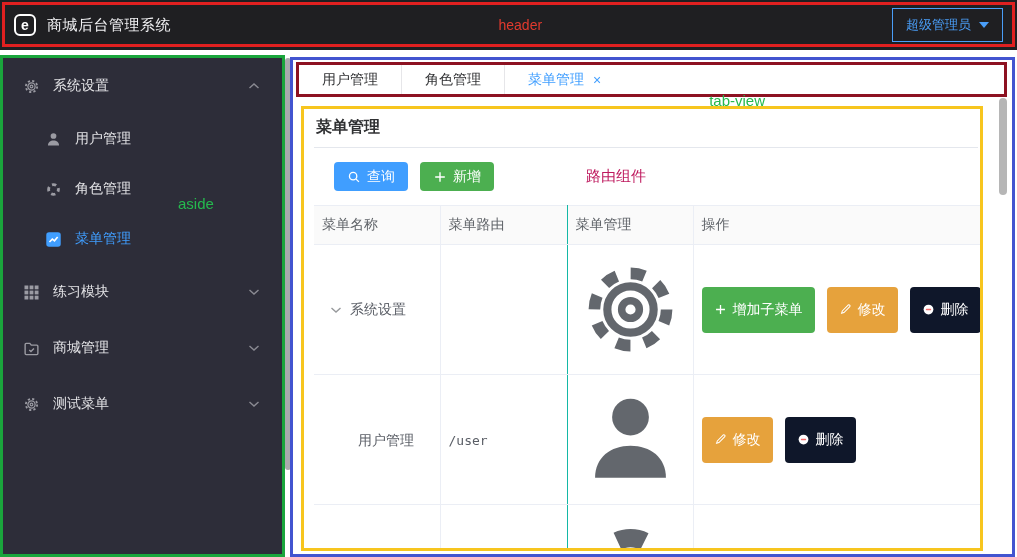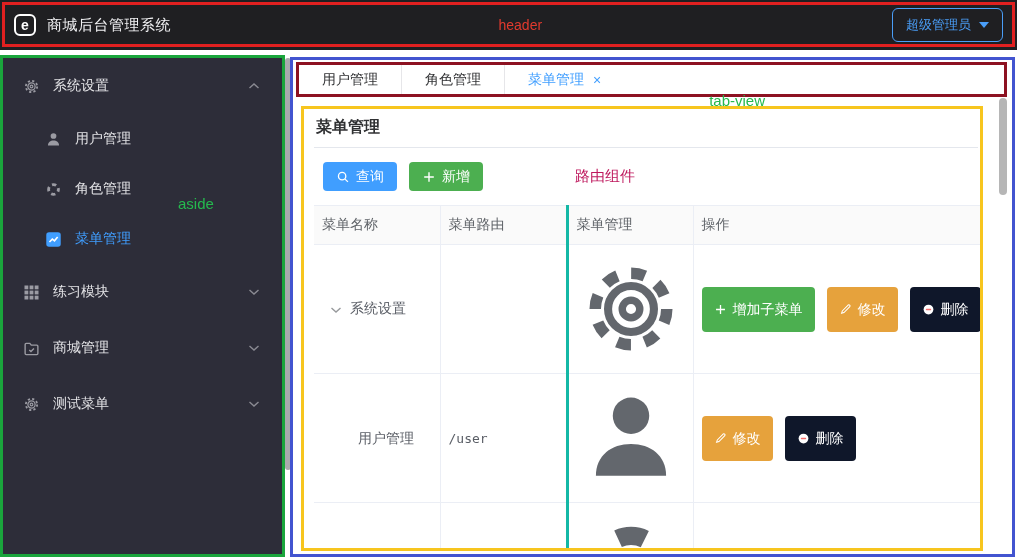--- a/index.html
+++ b/index.html
@@ -22,21 +22,21 @@
     width:22px; height:22px; border:2px solid #fff; border-radius:6px;
     color:#fff; font-weight:bold; font-size:14px; line-height:18px; text-align:center;
     margin-right:11px; flex:0 0 auto;
   }
   .app-title { color:#f2f2f4; font-size:15px; font-weight:500; letter-spacing:0.5px;text-align:center; }
   .annot { font-size:15px; pointer-events:none; }
   .annot-header { position:absolute; left:50%; top:50%; transform:translate(-0%,-50%);
     margin-left:-10px; color:#e23a2e; font-size:14px; }
   .user-btn {
     margin-left:auto; display:flex; align-items:center; gap:8px;
-    border:1px solid #4a9ef8; border-radius:6px; background:transparent;
+    border:1px solid #4a9ef8; border-radius:0; background:transparent;
     color:#4a9ef8; font-size:13px; padding:7px 13px; cursor:pointer;
     font-family:inherit;
   }
   .caret-down { width:0; height:0; border-left:5px solid transparent;
     border-right:5px solid transparent; border-top:6px solid #4a9ef8; }
 
   
   .aside {
     position:absolute; top:55px; left:0; width:285px; height:502px;
     background:#2d2d39; border:3px solid #1aa53c; overflow:hidden;
@@ -74,21 +74,21 @@
   .tab-close { margin-left:9px; font-size:14px; color:#409eff; cursor:pointer; line-height:1; }
   .tab-filler { flex:1; background:#7f1d1d; display:flex; align-items:flex-end;margin-top:44px; }
   .annot-tabview { color:#25b94e; margin-left:85px; }
 
   .content {
     position:absolute; top:46px; left:8px; width:682px; height:445px;
     border:3px solid #f7c51e; background:#fff; padding:8px 2px 0 10px; overflow:hidden;
   }
   .content-title { font-size:16px; font-weight:bold; color:#303133; padding-left:2px; }
   .content-divider { border-top:1px solid #e4e7ed; margin:9px 0 0 0; }
-  .toolbar { display:flex; align-items:center; margin:14px 0 14px 9px; }
+  .toolbar { display:flex; align-items:center; margin:14px 0 14px 20px; }
   .annot-route { color:#be185d; margin-left:92px; }
 
   .btn {
     display:inline-flex; align-items:center; gap:6px; border:none; border-radius:4px;
     color:#fff; font-size:14px; padding:7px 13px; cursor:pointer; font-family:inherit;
     line-height:1.1;
   }
   .btn .b-icon { width:14px; height:14px; }
   .btn-blue { background:#409eff; }
   .btn-green { background:#4caf50; }
@@ -98,21 +98,21 @@
 
   
   table.menu-table { border-collapse:collapse; table-layout:fixed; width:675px; }
   .menu-table th, .menu-table td {
     border-bottom:1px solid #ebeef5; text-align:left; vertical-align:middle;
     font-weight:normal; padding:10px 8px; font-size:14px;
   }
   .menu-table th { background:#fafafa; color:#5f6368; font-weight:500; height:36px; }
   .menu-table td { color:#5a5e66; height:41px; }
   .menu-table th:nth-child(1), .menu-table td:nth-child(1) { width:126px; border-right:1px solid #ebeef5; }
-  .menu-table th:nth-child(2), .menu-table td:nth-child(2) { width:127px; border-right:3px solid #14b8a6; }
+  .menu-table th:nth-child(2), .menu-table td:nth-child(2) { width:127px; border-right:1px solid #14b8a6; }
   .menu-table th:nth-child(3), .menu-table td:nth-child(3) { width:126px; border-right:1px solid #ebeef5; }
   .menu-table thead th { border-top:1px solid #ebeef5;font-family:Liberation Mono, monospace; }
   .row-caret { display:inline-block; width:12px; height:8px; color:#97999c;
     margin:0 8px 0 8px; vertical-align:middle; cursor:pointer; }
   .name-parent { color:#5a5e66; }
   .name-child { display:block; text-indent:36px; line-height:1.6; }
   .route-text { font-family:"DejaVu Sans Mono","Liberation Mono",monospace; font-size:13px; color:#5a5e66; }
   .cell-icon { width:16px; height:16px; color:#63676d; }
   .ops .btn { padding:15px 12px; }
   .ops .btn + .btn { margin-left:12px; }

